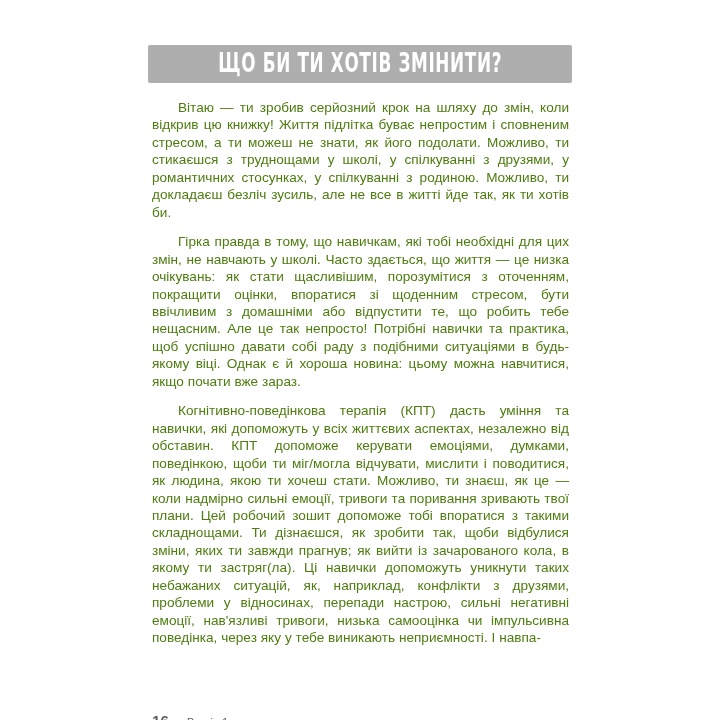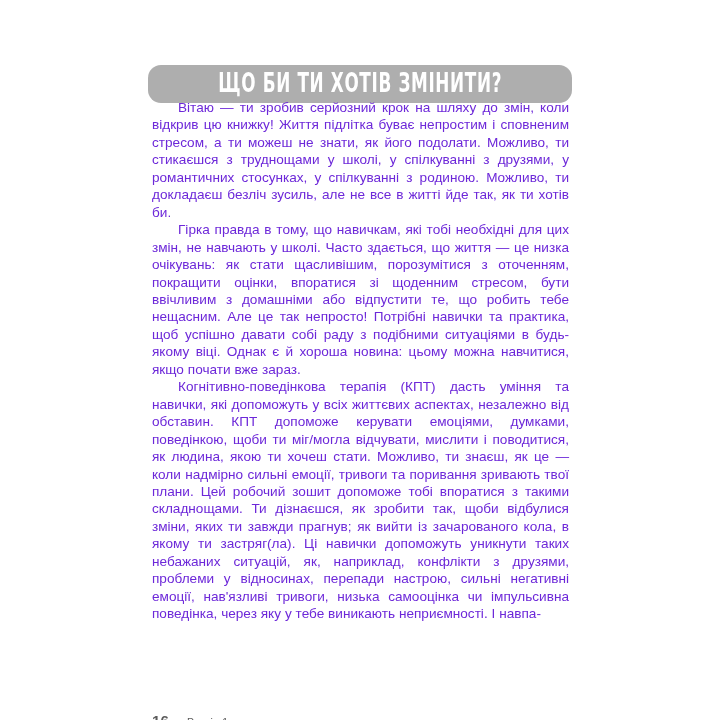--- a/index.html
+++ b/index.html
@@ -22,28 +22,27 @@
   .title-banner-wrap {
     position: absolute;
     left: 0;
     top: 45px;
     width: 720px;
     display: flex;
     justify-content: center;
   }
   .title-banner {
     background: #aeaeae;
-    border-radius: 13px;
+    border-radius: 2px;
     padding: 5px 15px 7px 15px;
     min-width: 230px;
     display: flex;
     align-items: center;
     justify-content: center;
     box-sizing: border-box;
-    margin-top: 20px;
   }
   .title-text {
     color: #ffffff;
     font-family: "Liberation Sans Narrow", "DejaVu Sans Condensed", "Liberation Sans", sans-serif;
     font-weight: 700;
     font-size: 26px;
     line-height: 26px;
     letter-spacing: 0.9px;
     white-space: nowrap;
     transform: scaleX(0.72);
@@ -54,31 +53,31 @@
   
   .text-column {
     position: absolute;
     left: 152px;
     top: 99px;
     width: 417px;
   }
   .para {
     margin: 0;
     padding: 0;
-    color: #6d28d9;
+    color: #4d7c0f;
     font-size: 13.6px;
     line-height: 17.45px;
     text-align: justify;
     text-justify: inter-word;
     text-indent: 26px;
     hyphens: manual;
     word-spacing: 0.1px;
   }
   .para + .para {
-    margin-top: 0;
+    margin-top: 12px;
   }
 
   
   .footer {
     position: absolute;
     left: 152px;
     top: 684px;
     display: flex;
     align-items: baseline;
   }

